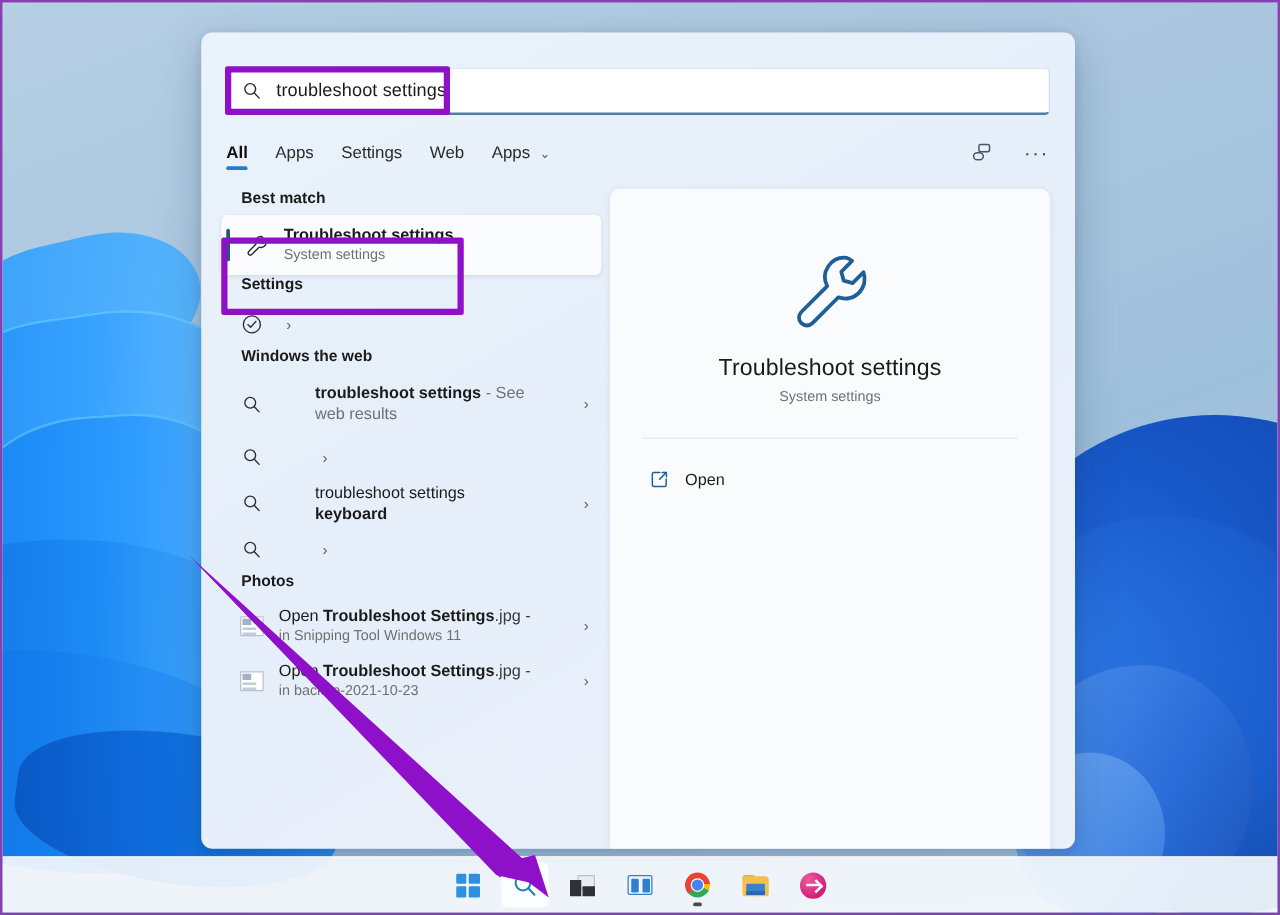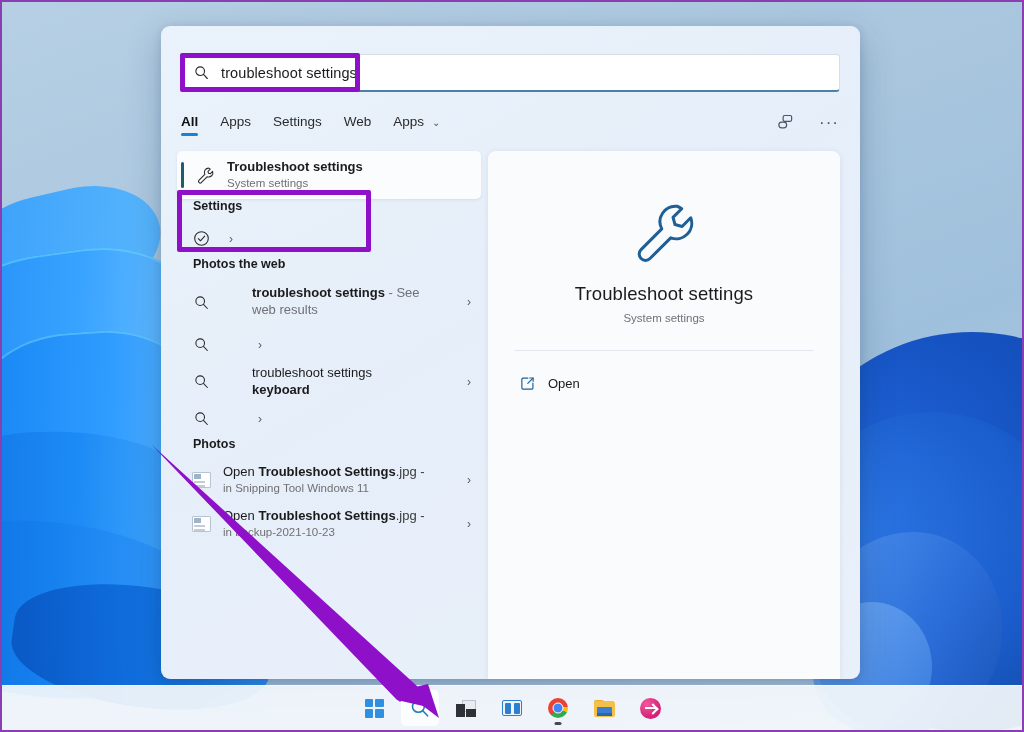--- a/index.html
+++ b/index.html
@@ -418,20 +418,21 @@
           <rect x="2" y="8.6" width="8.2" height="6" rx="3" fill="none" stroke="#4a5563" stroke-width="1.25"></rect>
         </svg>
       </div>
       <div class="tab-action">
         <span class="dots">···</span>
       </div>
     </div>
 
     <div id="results">
 
+      <div class="section-head">Best match</div>
 
       <div class="res-row" id="best-match-row">
         <span class="ricon">
           <svg width="19" height="19" viewBox="0 0 20 20">
             <path d="M13.6 2.3a4.4 4.4 0 0 0-4.3 6.4L3 15.1a1.8 1.8 0 0 0 2.5 2.5l6.4-6.3a4.4 4.4 0 0 0 5.6-5.6l-2.4 2.4-2-.5-.5-2 2.4-2.4a4.4 4.4 0 0 0-1.4-.9z" fill="none" stroke="#2b2b2b" stroke-width="1.15" stroke-linejoin="round"></path>
           </svg>
         </span>
         <span class="rtext">
           <span class="res-title" style="font-weight:700;display:block">Troubleshoot settings</span>
           <span class="res-sub" style="display:block">System settings</span>
@@ -443,21 +444,21 @@
       <div class="res-row">
         <span class="ricon">
           <svg width="17" height="17" viewBox="0 0 18 18">
             <circle cx="9" cy="9" r="7.2" fill="none" stroke="#2b2b2b" stroke-width="1.15"></circle>
             <path d="M5.6 9.2 7.9 11.4 12.4 6.5" fill="none" stroke="#2b2b2b" stroke-width="1.15" stroke-linecap="round" stroke-linejoin="round"></path>
           </svg>
         </span>
         <span class="res-chev">›</span>
       </div>
 
-      <div class="section-head sp">Photos the web</div>
+      <div class="section-head sp">Windows the web</div>
 
       <div class="res-row web-row tall">
         <span class="ricon">
           <svg width="15" height="15" viewBox="0 0 16 16">
             <circle cx="6.6" cy="6.6" r="4.6" fill="none" stroke="#2b2b2b" stroke-width="1.15"></circle>
             <line x1="10.1" y1="10.1" x2="14.2" y2="14.4" stroke="#2b2b2b" stroke-width="1.15" stroke-linecap="round"></line>
           </svg>
         </span>
         <span class="rtext res-title">
           <b>troubleshoot settings</b><span style="color:#6f7177"> - See web results</span>

